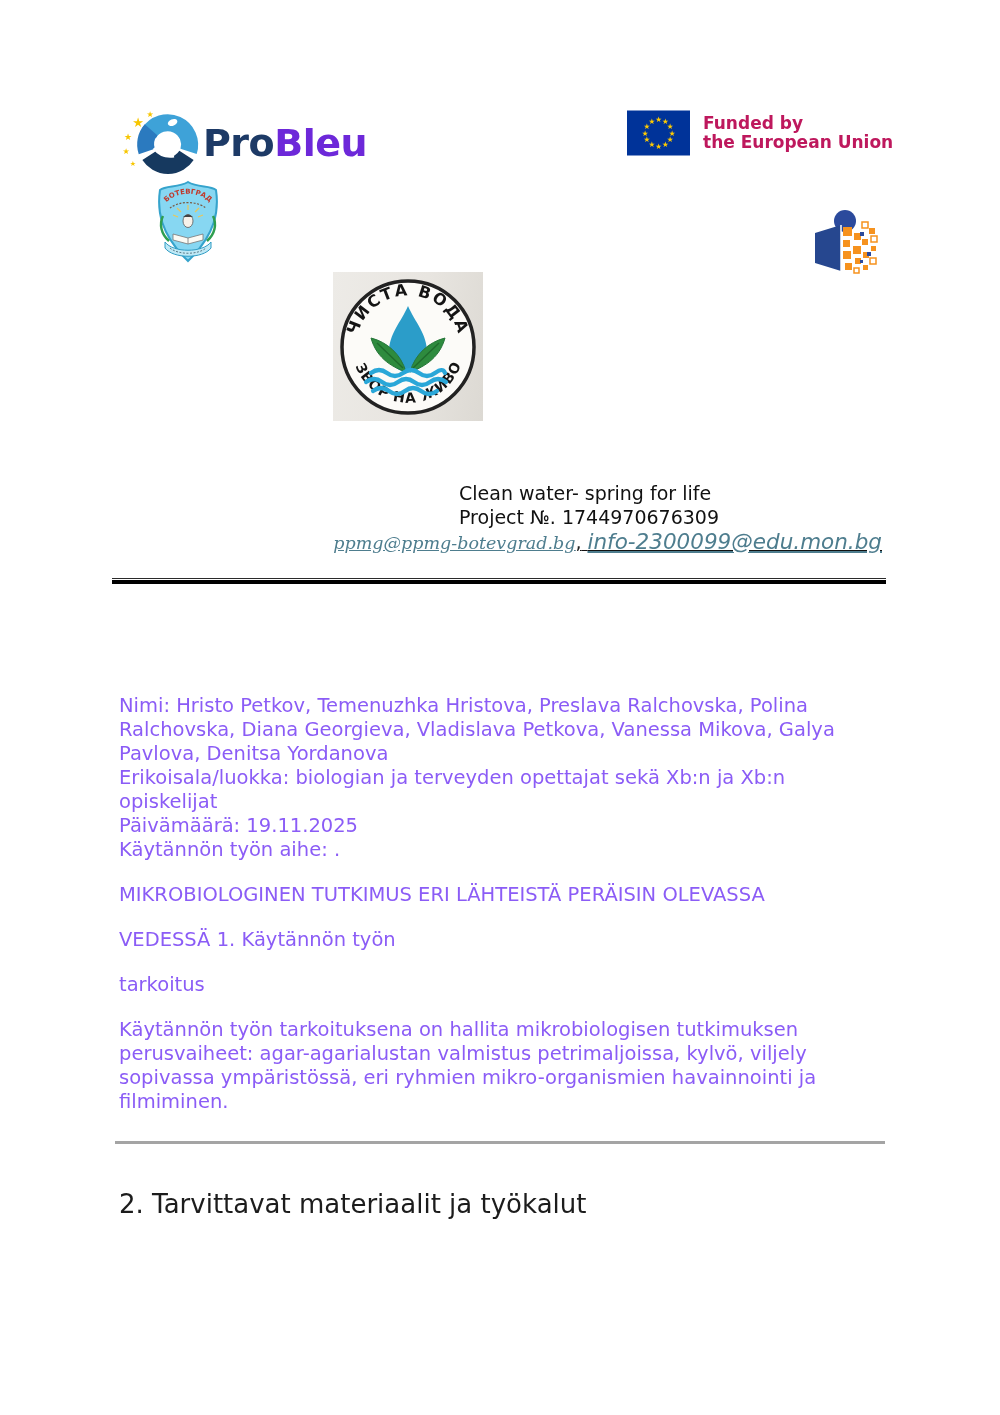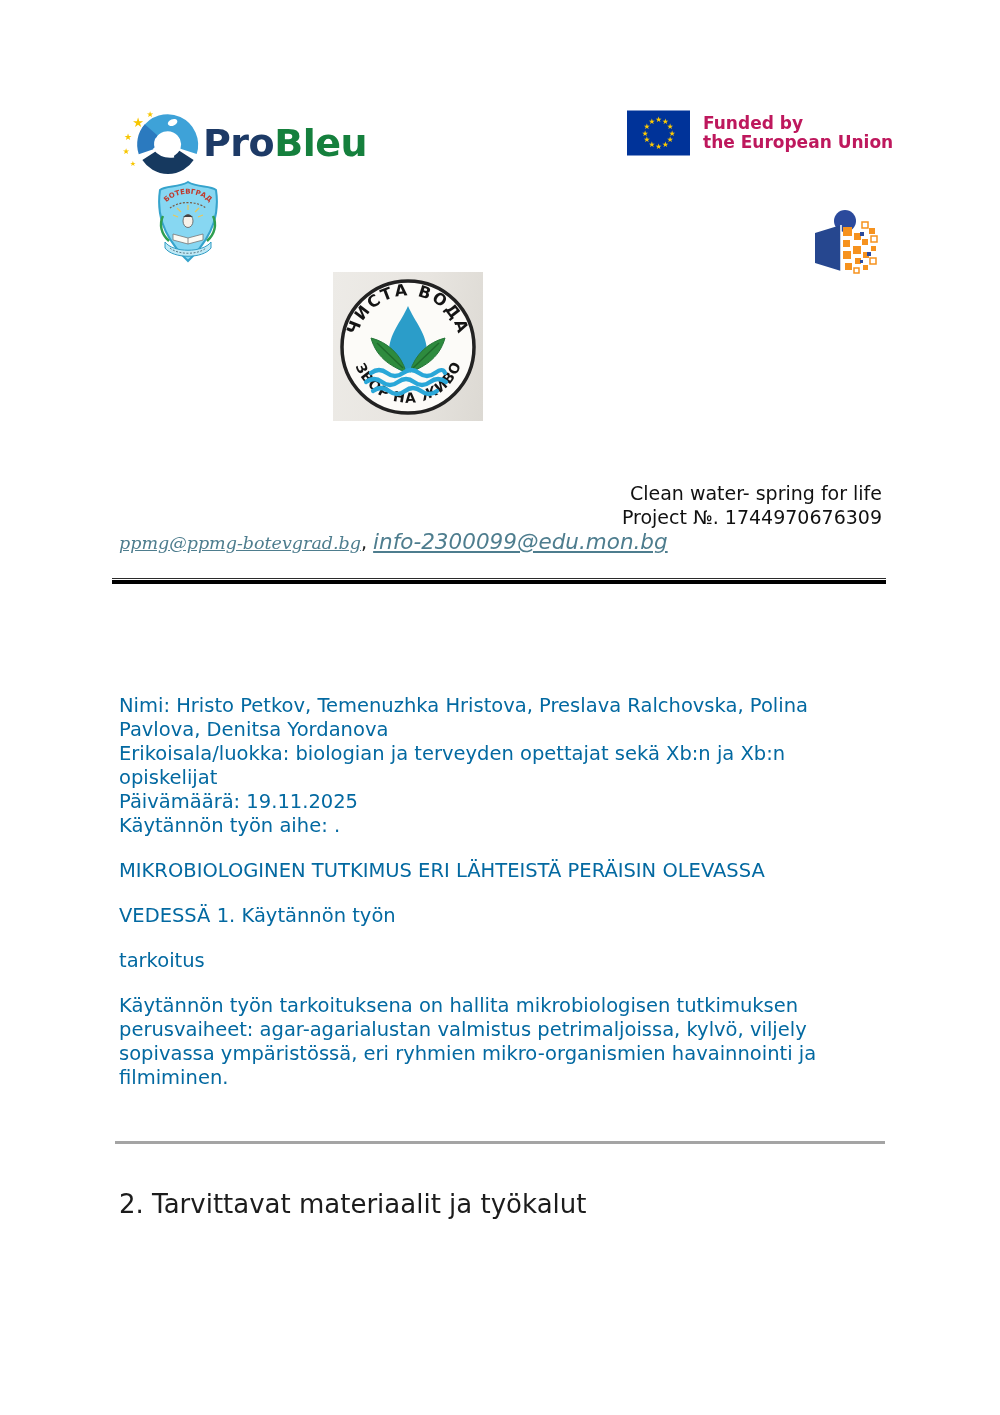--- a/index.html
+++ b/index.html
@@ -3,46 +3,46 @@
 <meta charset="utf-8">
 <style>
   html,body{margin:0;padding:0;background:#fff;}
   .page{position:relative;width:1000px;height:1415px;background:#ffffff;overflow:hidden;
         font-family:"DejaVu Sans","Liberation Sans",sans-serif;color:#1b1b1b;}
 
   
   .problue{position:absolute;left:116px;top:108px;display:flex;align-items:center;}
   .problue-word{font-size:38px;font-weight:bold;letter-spacing:-0.5px;line-height:70px;margin-left:2px;}
   .problue-word .pro{color:#1d3a66;}
-  .problue-word .bleu{color:#15803d;}
+  .problue-word .bleu{color:#6d28d9;}
 
   .eu-badge{position:absolute;left:627px;top:110px;display:flex;align-items:center;gap:13px;}
   .eu-text{font-size:17px;font-weight:bold;color:#be185d;line-height:19px;}
 
   .crest{position:absolute;left:152px;top:180px;}
   .edu-logo{position:absolute;left:810px;top:208px;}
 
   .water-logo{position:absolute;left:333px;top:272px;width:150px;height:149px;
               background:linear-gradient(100deg,#edebe7 0%,#e8e5e0 55%,#dcd9d3 100%);}
 
   
   .contact{position:absolute;left:119px;top:481px;width:763px;font-size:19px;line-height:24px;color:#111;}
-  .contact-main{margin-left:340px;text-align:right;}
-  .contact-emails{text-align:left;margin-top:1px;white-space:nowrap;}
+  .contact-main{margin-left:340px;text-align:left;}
+  .contact-emails{text-align:right;margin-top:1px;white-space:nowrap;text-decoration:underline;}
   .email-serif{font-family:"DejaVu Serif","Liberation Serif",serif;font-style:italic;
                font-size:17.5px;text-decoration:underline;}
   .email-sans{font-style:italic;font-size:21.5px;text-decoration:underline;}
   .email-sep{color:#222;}
 
   .rule-thick{position:absolute;left:112px;top:578px;width:774px;height:1px;
               border-top:1.5px solid #2a2a2a;border-bottom:4px solid #000;}
 
   
   .body-text{position:absolute;left:119px;top:694px;width:790px;font-size:19.5px;
-             line-height:24px;color:#0369a1;white-space:nowrap;}
+             line-height:24px;color:#8b5cf6;white-space:nowrap;}
   .body-text .para{margin:0 0 21px 0;}
   .rule-gray{position:absolute;left:115px;top:1141px;width:770px;height:3px;background:#a4a4a4;}
   .heading2{position:absolute;left:119px;top:1192px;font-size:26px;line-height:24px;color:#1c1c1c;}
 </style>
 </head>
 <body>
 
 <div class="page">
 
   <div class="problue">
@@ -185,20 +185,21 @@
       <span class="email-serif" style="color:#4e7d8e">ppmg@ppmg-botevgrad.bg</span><span class="email-sep">,</span>
       <span class="email-sans" style="color:#4e7d8e">info-2300099@edu.mon.bg</span>
     </div>
   </div>
 
   <div class="rule-thick"></div>
 
   <div class="body-text">
     <div class="para">
       <div>Nimi: Hristo Petkov, Temenuzhka Hristova, Preslava Ralchovska, Polina</div>
+      <div>Ralchovska, Diana Georgieva, Vladislava Petkova, Vanessa Mikova, Galya</div>
       <div>Pavlova, Denitsa Yordanova</div>
       <div>Erikoisala/luokka: biologian ja terveyden opettajat sekä Xb:n ja Xb:n</div>
       <div>opiskelijat</div>
       <div>Päivämäärä: 19.11.2025</div>
       <div>Käytännön työn aihe: .</div>
     </div>
     <div class="para">MIKROBIOLOGINEN TUTKIMUS ERI LÄHTEISTÄ PERÄISIN OLEVASSA</div>
     <div class="para">VEDESSÄ 1. Käytännön työn</div>
     <div class="para">tarkoitus</div>
     <div class="para">

